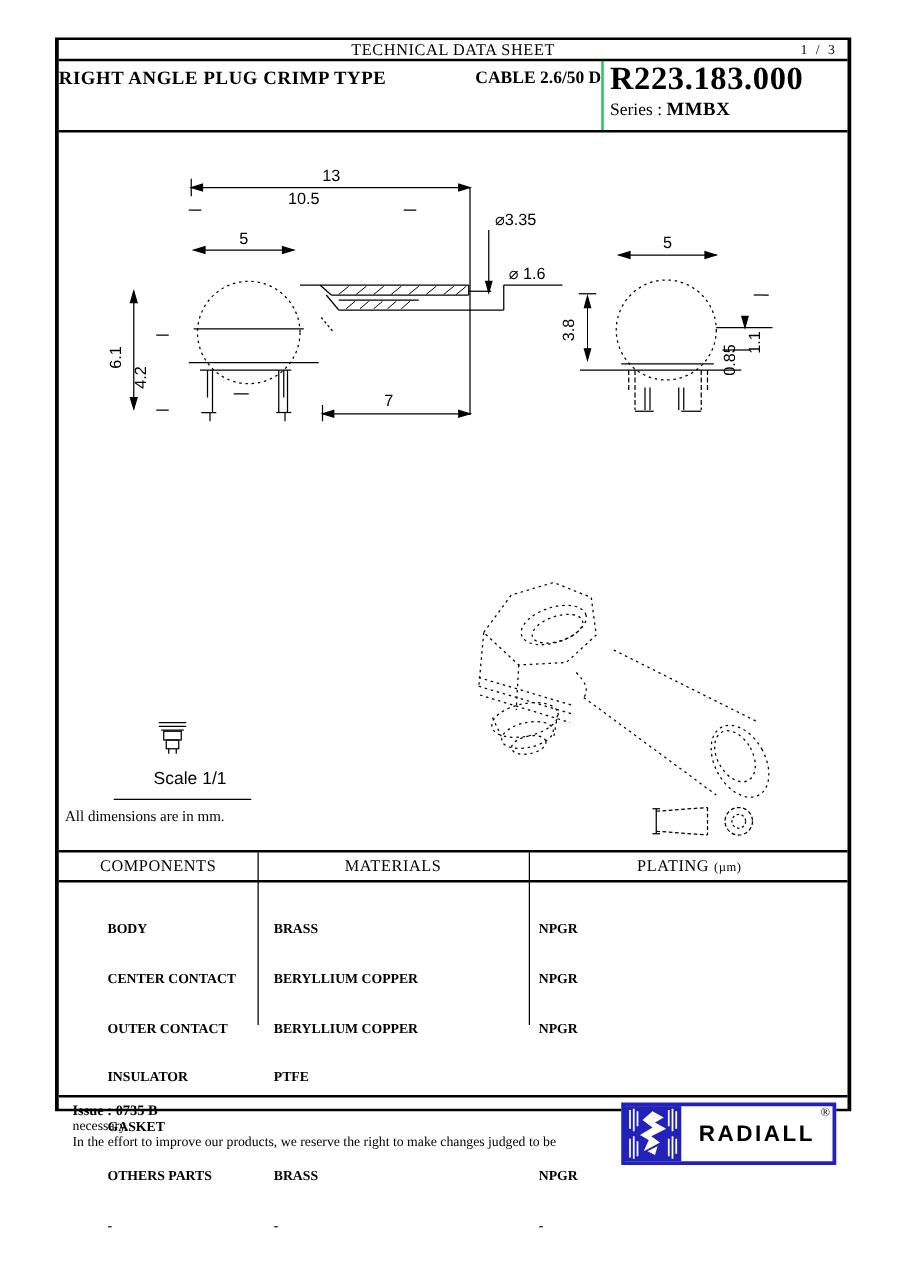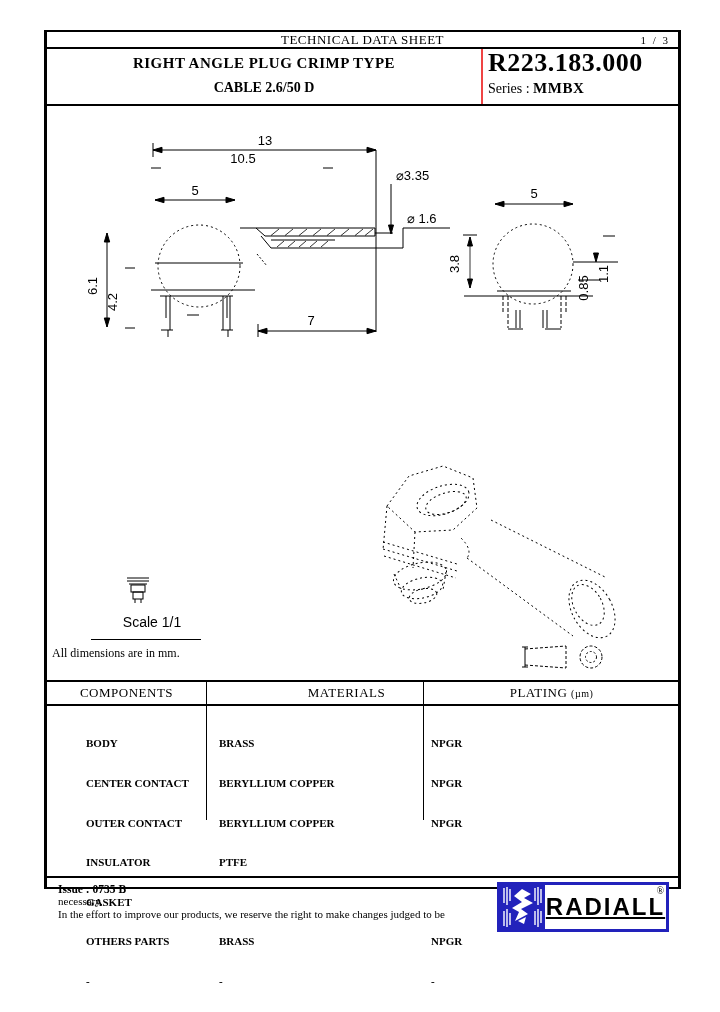--- a/index.html
+++ b/index.html
@@ -10,22 +10,22 @@
     background:#fff;
   }
   .topbar {
     position:relative; height:17px; border-bottom:2px solid #000;
     display:flex; align-items:center; justify-content:center;
     font-size:13px; letter-spacing:0.5px;
   }
   .pagenum { position:absolute; right:8px; top:2px; font-size:11px; letter-spacing:2px; }
   .header { display:flex; height:57px; border-bottom:2px solid #000; }
   .header-left {
-    width:436px; border-right:2px solid #ef4444; text-align:center;
-    display:flex; flex-direction:column; justify-content:space-between; padding:6px 0 8px 0;
+    width:436px; border-right:2px solid #22c55e; text-align:center;
+    display:flex; flex-direction:row; justify-content:space-between; padding:6px 0 8px 0;
   }
   .title1 { font-size:15px; font-weight:bold; letter-spacing:0.5px; }
   .title2 { font-size:14px; font-weight:bold; }
   .header-right { flex:1; padding:0 12px 0 5px; position:relative; }
   .partnum { font-size:26px; font-weight:bold; letter-spacing:0.5px; line-height:28px; }
   .series { font-size:14px; position:absolute; left:5px; bottom:7px; }
   .series b { font-size:15px; letter-spacing:0.5px; }
   .drawing { position:relative; height:574px; overflow:hidden; }
   .drawing svg { position:absolute; left:0; top:0; }
   svg text { font-family:"Liberation Sans", sans-serif; font-size:13px; fill:#000; }
@@ -33,32 +33,32 @@
                  font-family:"Liberation Sans", sans-serif; font-size:14px; }
   .scale-rule { position:absolute; left:44px; top:533px; width:110px; height:1px; background:#000; }
   .units-note { position:absolute; left:5px; top:540px; font-size:12px; }
   .table-section { position:relative; height:196px; border-top:2px solid #000; font-weight:bold; }
   .hdr-underline { position:absolute; left:0; right:0; top:22px; height:2px; background:#000; }
   .col-sep { position:absolute; top:0; width:1px; height:138px; background:#000; }
   .sep1 { left:159px; } .sep2 { left:376px; }
   .th { position:absolute; top:3px; font-size:13px; font-weight:normal; letter-spacing:0.5px; }
   .th small { font-size:10px; }
   .th1 { left:0; width:159px; text-align:center; }
-  .th2 { left:159px; width:217px; text-align:center;margin-left:32px; }
+  .th2 { left:159px; width:217px; text-align:center; }
   .th3 { left:376px; width:257px; text-align:center; }
   .tcol { position:absolute; top:29px; font-size:11px; line-height:13.2px; white-space:pre; }
   .tcol1 { left:39px; } .tcol2 { left:172px; } .tcol3 { left:384px; }
   .footer { position:relative; height:59px; border-top:2px solid #000; padding:5px 0 0 11px; }
   .issue { font-size:11.5px; font-weight:bold; }
   .disclaimer { font-size:11px; width:450px; line-height:13px; }
   .logo { position:absolute; right:9px; top:4px; width:172px; height:50px;
           border:3px solid #2222bb; background:#fff; display:flex; }
   .emblem { width:45px; height:100%; background:#2222bb; }
   .brandzone { flex:1; position:relative; display:flex; align-items:center; justify-content:center; }
-  .brand { font-family:"Liberation Sans", sans-serif; font-weight:bold; font-size:24px; letter-spacing:2px;text-decoration:underline; }
+  .brand { font-family:"Liberation Sans", sans-serif; font-weight:bold; font-size:18px; letter-spacing:2px; }
   .rmark { position:absolute; top:0px; right:2px; font-size:10px; }
 </style>
 </head>
 <body>
 
 <div class="page">
 
   <div class="topbar">
     <span>TECHNICAL DATA SHEET</span>
     <span class="pagenum">1 / 3</span>

